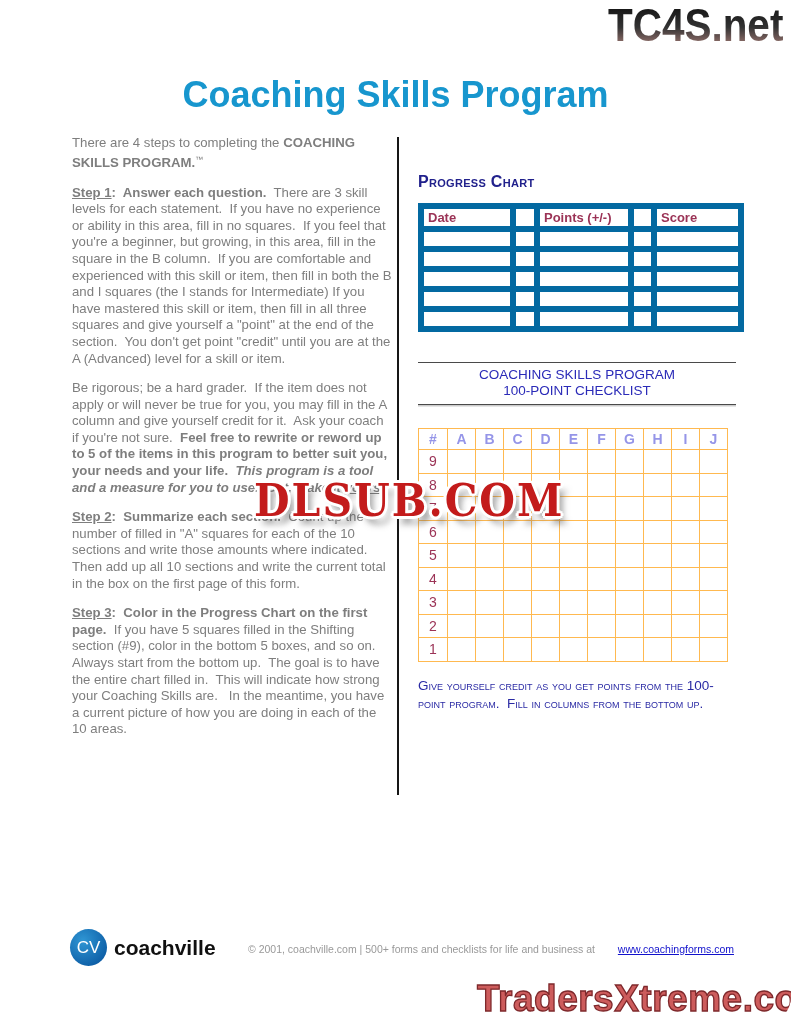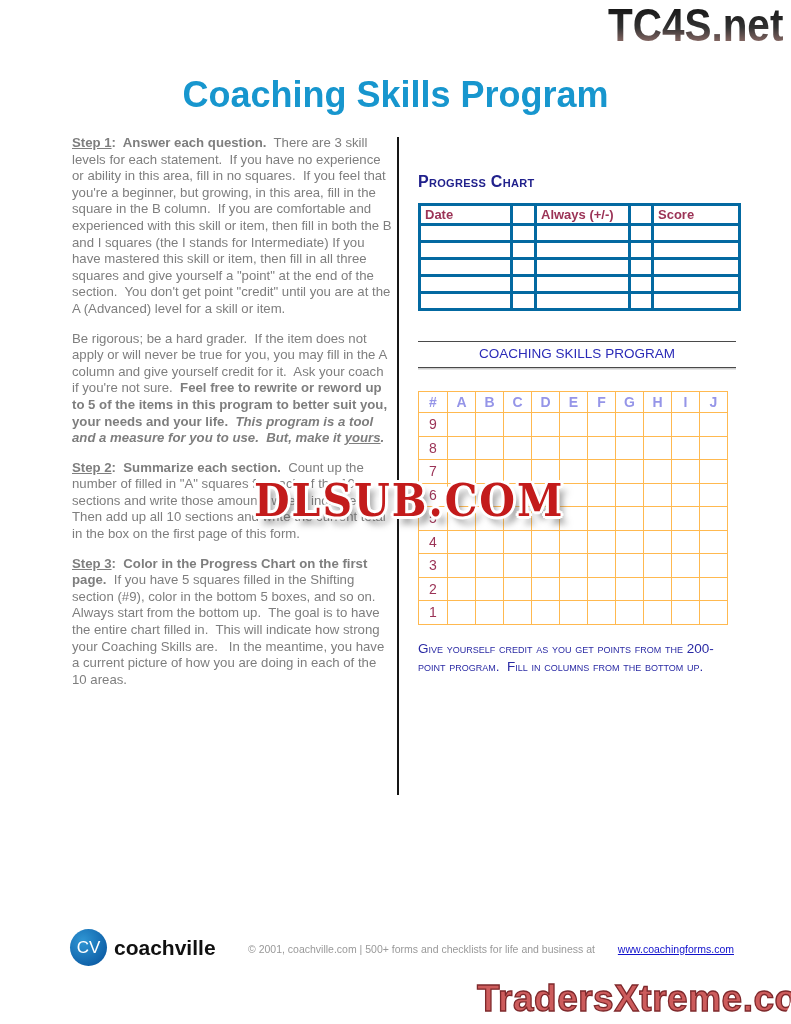--- a/index.html
+++ b/index.html
@@ -27,21 +27,21 @@
 
   
   .divider{position:absolute;left:397px;top:137px;width:2px;height:658px;background:#161616;}
 
   
   .right-col{position:absolute;left:418px;top:137px;width:322px;}
   .pc-heading{font-variant:small-caps;font-weight:bold;font-size:16px;color:#21218C;
               letter-spacing:0.3px;margin-top:36px;}
 
   table.progress{border-collapse:collapse;table-layout:fixed;width:320px;margin-top:12px;}
-  table.progress th,table.progress td{border:3px solid #0369a1;padding:0 4px;height:14px;
+  table.progress th,table.progress td{border:6px solid #0369a1;padding:0 4px;height:14px;
               font-size:13px;}
   table.progress th{color:#9B3356;text-align:left;font-weight:bold;height:17px;}
 
   .checklist-heading{margin-top:30px;width:318px;border-top:1.5px solid #4a4a4a;
               border-bottom:1.5px solid #4a4a4a;box-shadow:0 1.5px 0 #cccccc;
               padding:4px 0 5px;text-align:center;color:#2B2BB8;
               font-size:13.5px;line-height:16px;}
 
   table.grid{border-collapse:collapse;table-layout:fixed;width:310px;margin-top:23px;}
   table.grid td{border:1px solid #FFB950;text-align:center;padding:0;font-size:14px;height:22.5px;}
@@ -78,20 +78,21 @@
 </head>
 <body>
 
 <div class="page">
 
   <div class="tc4s">TC4S.net</div>
 
   <h1 class="title">Coaching Skills Program</h1>
 
   <div class="left-col">
+      <p class="para"><span>There are 4 steps to completing the </span><span class="b">COACHING SKILLS PROGRAM.</span><sup>™</sup></p>
       <p class="para"><span class="b u">Step 1</span><span class="b">:  </span><span class="b">Answer each question.</span><span>  There are 3 skill levels for each statement.  If you have no experience or ability in this area, fill in no squares.  If you feel that you're a beginner, but growing, in this area, fill in the square in the B column.  If you are comfortable and experienced with this skill or item, then fill in both the B and I squares (the I stands for Intermediate) If you have mastered this skill or item, then fill in all three squares and give yourself a "point" at the end of the section.  You don't get point "credit" until you are at the A (Advanced) level for a skill or item.</span></p>
       <p class="para"><span>Be rigorous; be a hard grader.  If the item does not apply or will never be true for you, you may fill in the A column and give yourself credit for it.  Ask your coach if you're not sure.  </span><span class="b">Feel free to rewrite or reword up to 5 of the items in this program to better suit you, your needs and your life.  </span><span class="b i">This program is a tool and a measure for you to use.  But, make it </span><span class="b i u">yours</span><span class="b i">.</span></p>
       <p class="para"><span class="b u">Step 2</span><span class="b">:  </span><span class="b">Summarize each section.</span><span>  Count up the number of filled in "A" squares for each of the 10 sections and write those amounts where indicated.  Then add up all 10 sections and write the current total in the box on the first page of this form.</span></p>
       <p class="para"><span class="b u">Step 3</span><span class="b">:  </span><span class="b">Color in the Progress Chart on the first page.</span><span>  If you have 5 squares filled in the Shifting section (#9), color in the bottom 5 boxes, and so on.  Always start from the bottom up.  The goal is to have the entire chart filled in.  This will indicate how strong your Coaching Skills are.   In the meantime, you have a current picture of how you are doing in each of the 10 areas.</span></p>
     </div>
 
   <div class="divider"></div>
 
   <div class="right-col">
 
@@ -102,21 +103,21 @@
         <col style="width:92px">
           <col style="width:24px">
           <col style="width:94px">
         <col style="width:23px">
           <col style="width:87px">
       </colgroup>
       <thead id="progress-head">
           <tr>
             <th>Date</th>
             <th></th>
-            <th>Always (+/-)</th>
+            <th>Points (+/-)</th>
             <th></th>
             <th>Score</th>
           </tr>
         </thead>
       <tbody id="progress-body">
           <tr>
             <td></td>
             <td></td>
             <td></td>
             <td></td>
@@ -148,20 +149,21 @@
             <td></td>
             <td></td>
             <td></td>
             <td></td>
           </tr>
         </tbody>
     </table>
 
     <div class="checklist-heading">
       <div>COACHING SKILLS PROGRAM</div>
+      <div>100-POINT CHECKLIST</div>
     </div>
 
     <table class="grid">
       <colgroup id="grid-cols">
           <col style="width: 29px;">
           <col>
           <col>
           <col>
           <col>
           <col>
@@ -298,21 +300,21 @@
             <td></td>
             <td></td>
             <td></td>
             <td></td>
             <td></td>
             <td></td>
           </tr>
         </tbody>
     </table>
 
-    <div class="note">Give yourself credit as you get points from the 200-point program.  Fill in columns from the bottom up.</div>
+    <div class="note">Give yourself credit as you get points from the 100-point program.  Fill in columns from the bottom up.</div>
 
   </div>
 
   <div class="dlsub">DLSUB.COM</div>
 
   <div class="cv-logo">
     <span class="cv-circle">CV</span>
     <span class="cv-text">coachville</span>
   </div>
 

